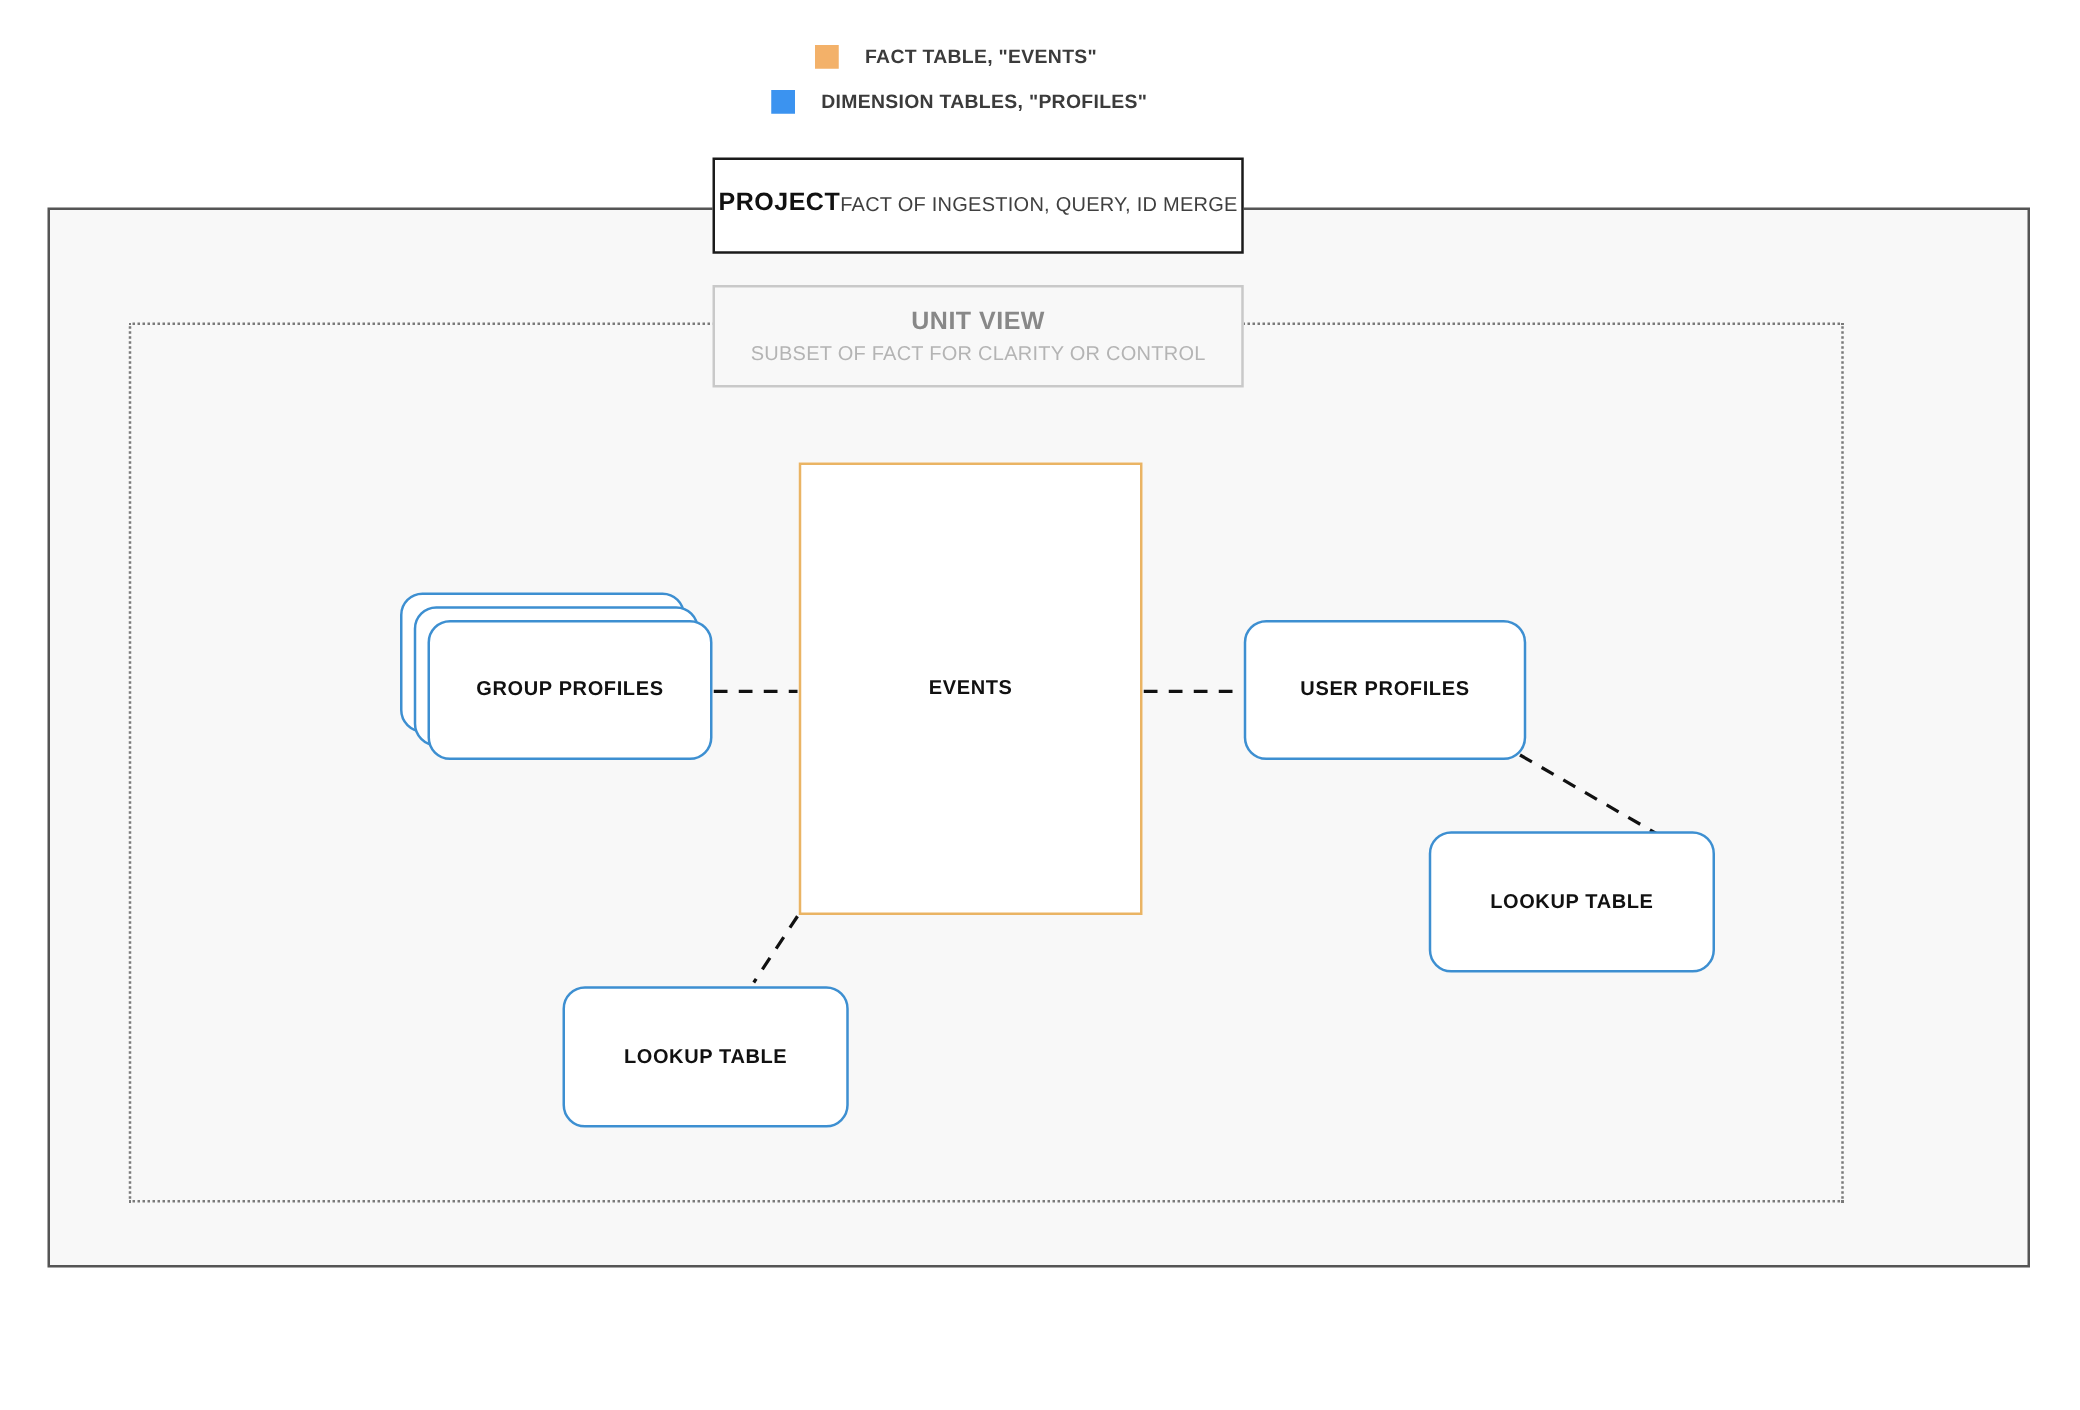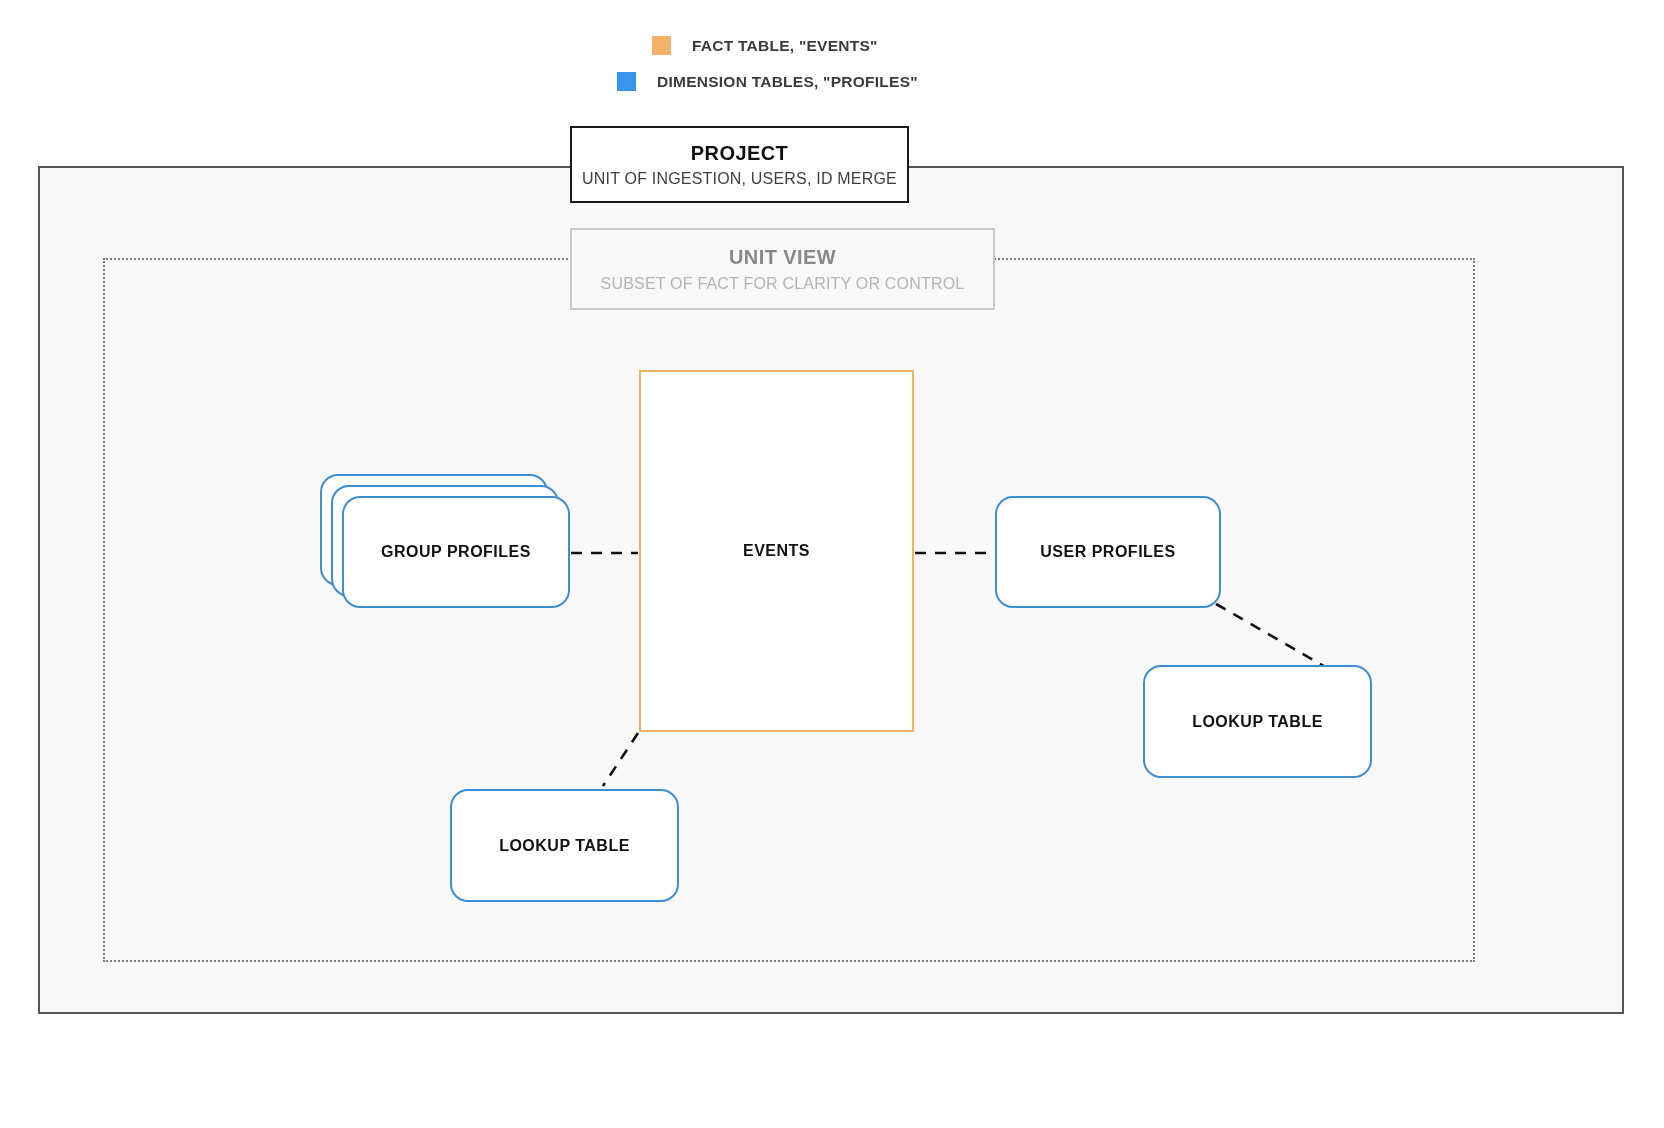--- a/index.html
+++ b/index.html
@@ -51,27 +51,27 @@
     background: #f8f8f8;
     border: 2px solid #555555;
     box-sizing: border-box;
   }
 
   
   #project-box {
     position: absolute;
     left: 570px;
     top: 126px;
-    width: 339px;
+    width: 425px;
     height: 77px;
     background: #ffffff;
     border: 2.5px solid #1a1a1a;
     box-sizing: border-box;
     display: flex;
-    flex-direction: column;
+    flex-direction: row;
     align-items: center;
     justify-content: center;
     z-index: 6;
   }
   #project-box .title {
     font-size: 20px;
     font-weight: bold;
     letter-spacing: 0.4px;
     color: #111111;
     margin-bottom: 5px;
@@ -210,21 +210,21 @@
 
   <svg id="connectors" viewBox="0 0 1664 1128" xmlns="http://www.w3.org/2000/svg">
     <line x1="571" y1="553" x2="638" y2="553" stroke="#111111" stroke-width="2.6" stroke-dasharray="11 9"></line>
     <line x1="915" y1="553" x2="994" y2="553" stroke="#111111" stroke-width="2.6" stroke-dasharray="11 9"></line>
     <line x1="1216" y1="604" x2="1334" y2="672" stroke="#111111" stroke-width="2.6" stroke-dasharray="11 9"></line>
     <line x1="638" y1="733" x2="603" y2="786" stroke="#111111" stroke-width="2.6" stroke-dasharray="11 9"></line>
   </svg>
 
   <div id="project-box">
     <div class="title">PROJECT</div>
-    <div class="subtitle">UNIT OF INGESTION, USERS, ID MERGE</div>
+    <div class="subtitle">FACT OF INGESTION, QUERY, ID MERGE</div>
   </div>
 
   <div id="dataview-box">
     <div class="title">UNIT VIEW</div>
     <div class="subtitle">SUBSET OF FACT FOR CLARITY OR CONTROL</div>
   </div>
 
   <div id="events-box">
     <span class="label">EVENTS</span>
   </div>

